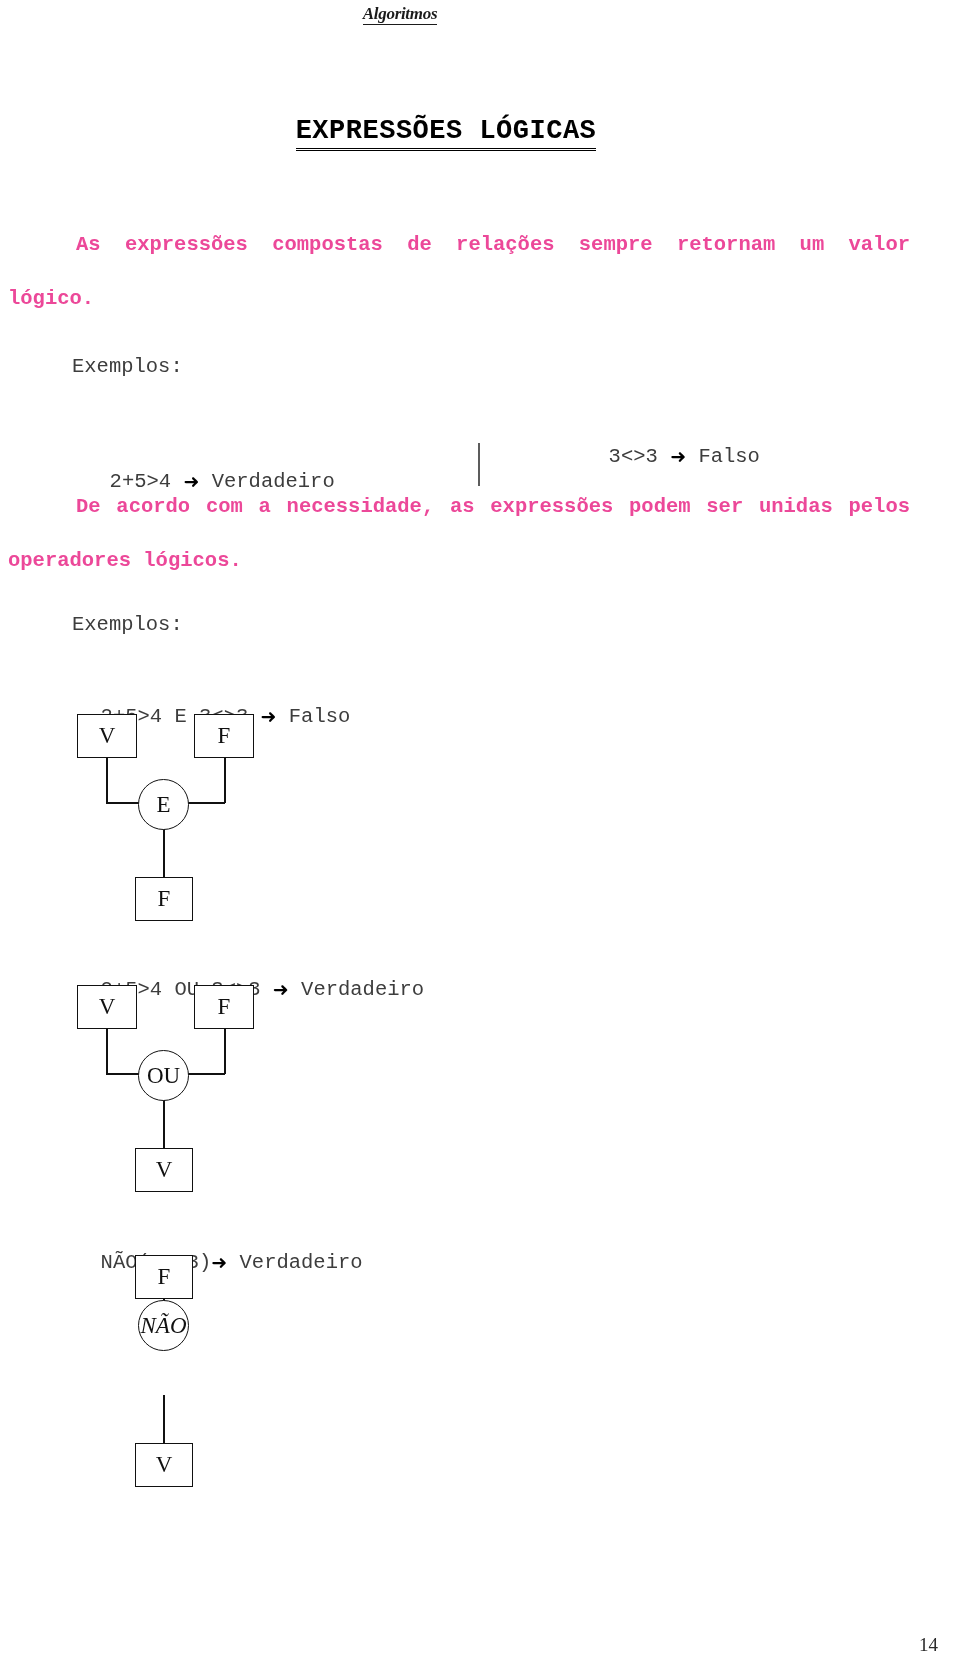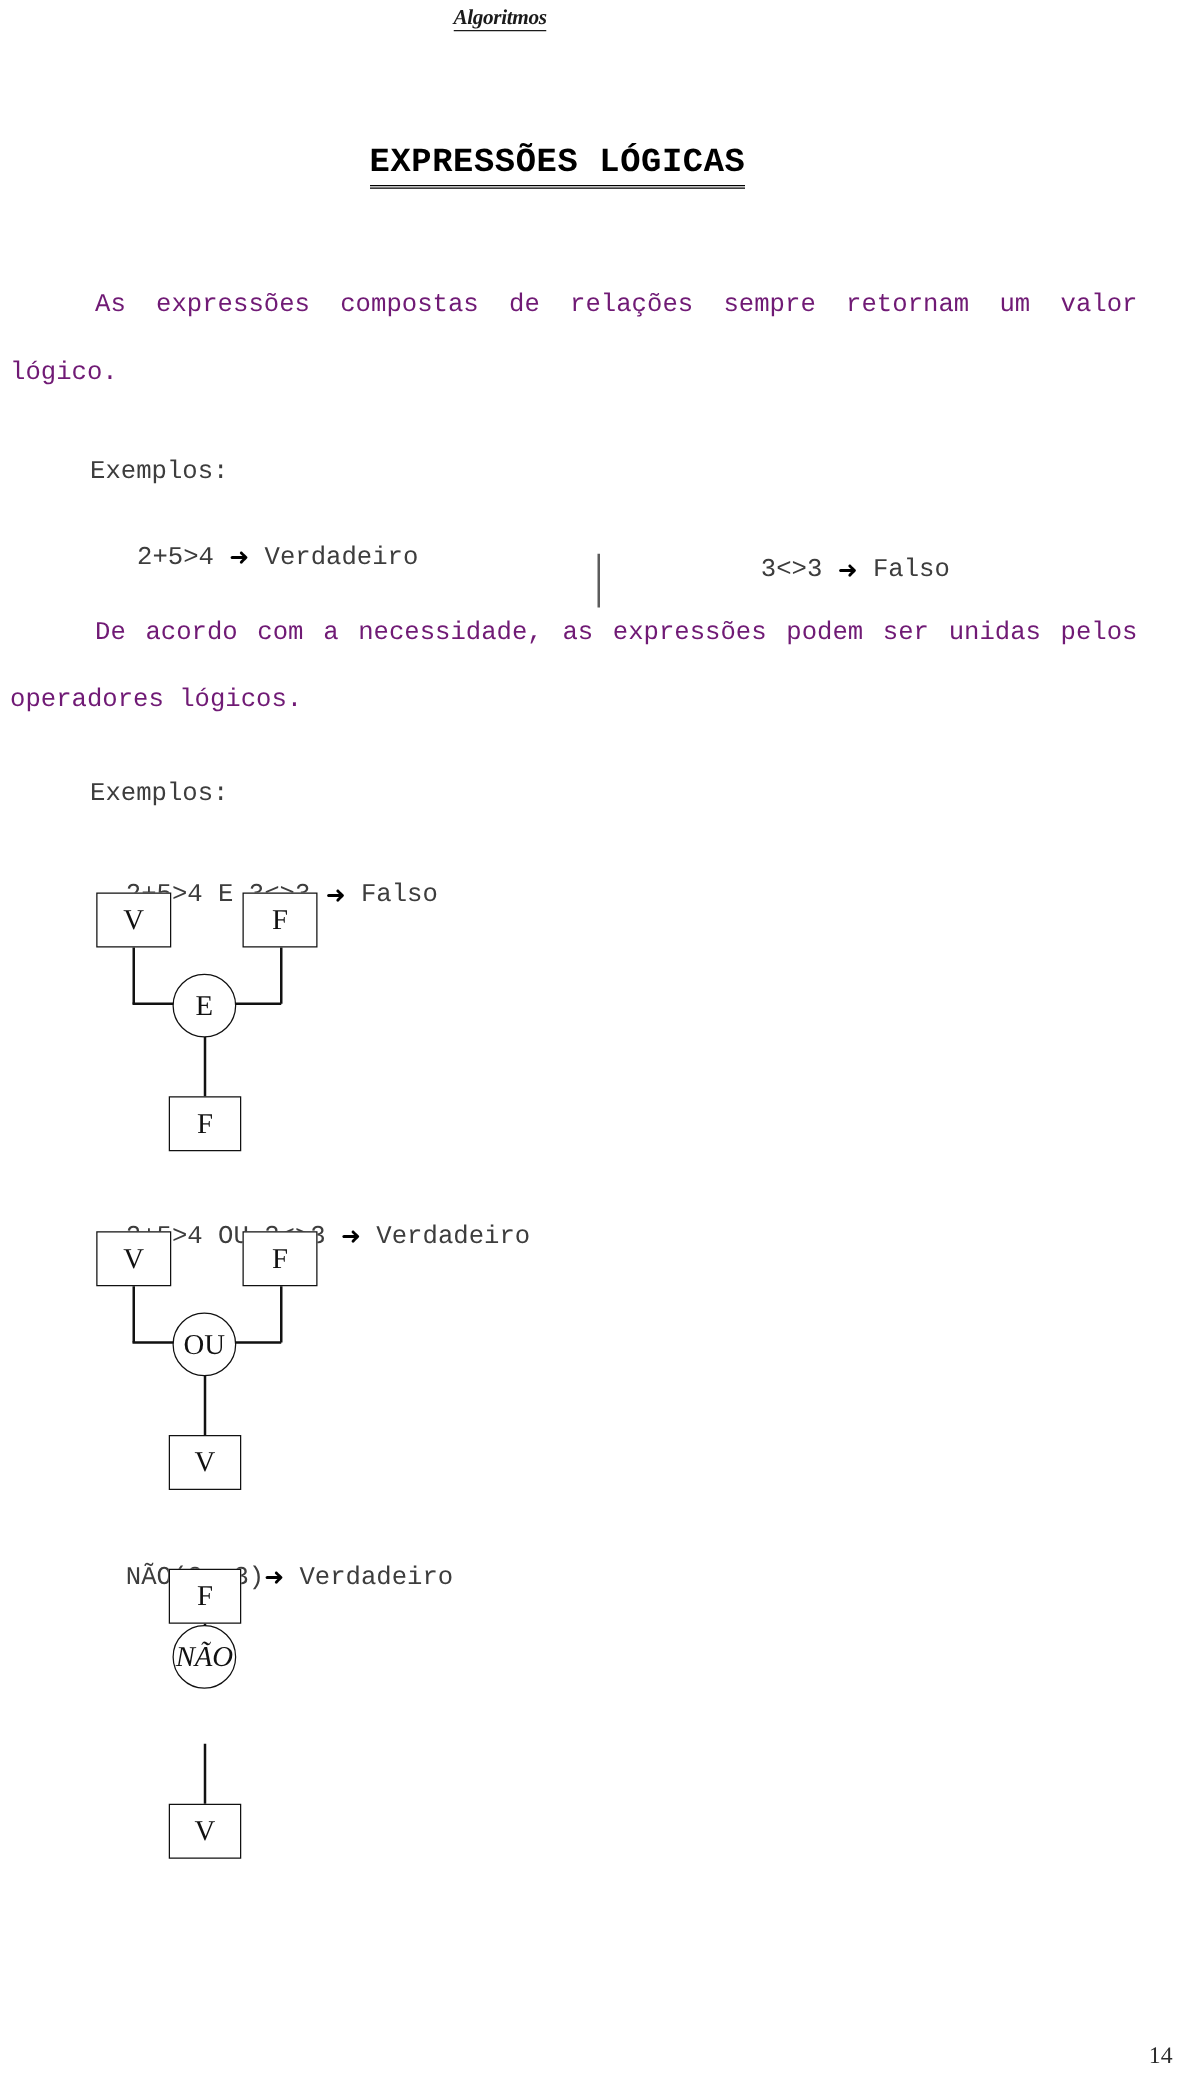--- a/index.html
+++ b/index.html
@@ -53,31 +53,31 @@
     padding-bottom: 2px;
   }
 
   
   .para {
     position: absolute;
     left: 8px;
     width: 902px;
     font-size: 20.5px;
     line-height: 54px;
-    color: #701a75;
+    color: #ec4899;
     text-align: justify;
+    font-weight: bold;
   }
   .para .lead { padding-left: 68px; }
 
   .label-line {
     position: absolute;
     left: 72px;
     font-size: 20.5px;
     color: #3d3d3d;
-    margin-top: 11px;
   }
 
   .example-line {
     position: absolute;
     font-size: 20.5px;
     color: #3d3d3d;
     white-space: pre;
   }
 
   .arrow {
@@ -157,21 +157,21 @@
 <h1 class="page-title">
   <span>EXPRESSÕES LÓGICAS</span>
 </h1>
 
 <div class="para" style="top:218px;">
   <span class="lead">As expressões compostas de relações sempre retornam um valor lógico.</span>
 </div>
 
 <div class="label-line" style="top:355px;">Exemplos:</div>
 
-<div class="example-line" style="top:412px; left:85px;">
+<div class="example-line" style="top:447px; left:85px;">
   <span>2+5&gt;4</span><span> </span><span class="arrow">➜</span><span> </span><span>Verdadeiro</span>
 </div>
 
 <div class="divider" style="top:443px; left:478px; height:43px;"></div>
 
 <div class="example-line" style="top:422px; left:584px;">
   <span>3&lt;&gt;3</span><span> </span><span class="arrow">➜</span><span> </span><span>Falso</span>
 </div>
 
 <div class="para" style="top:480px;">

